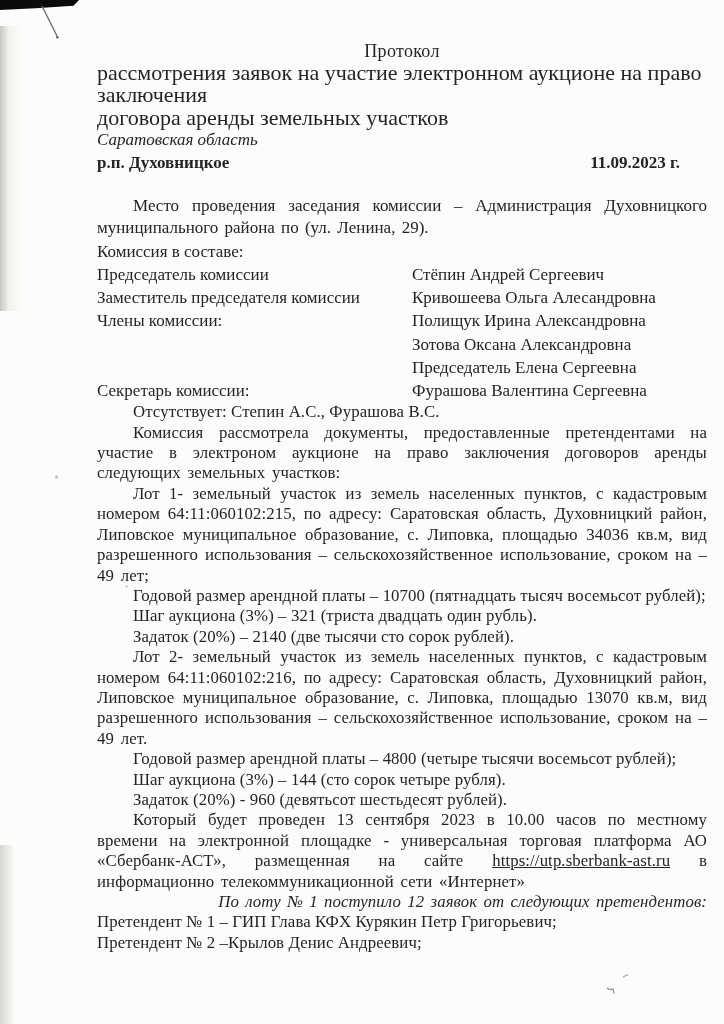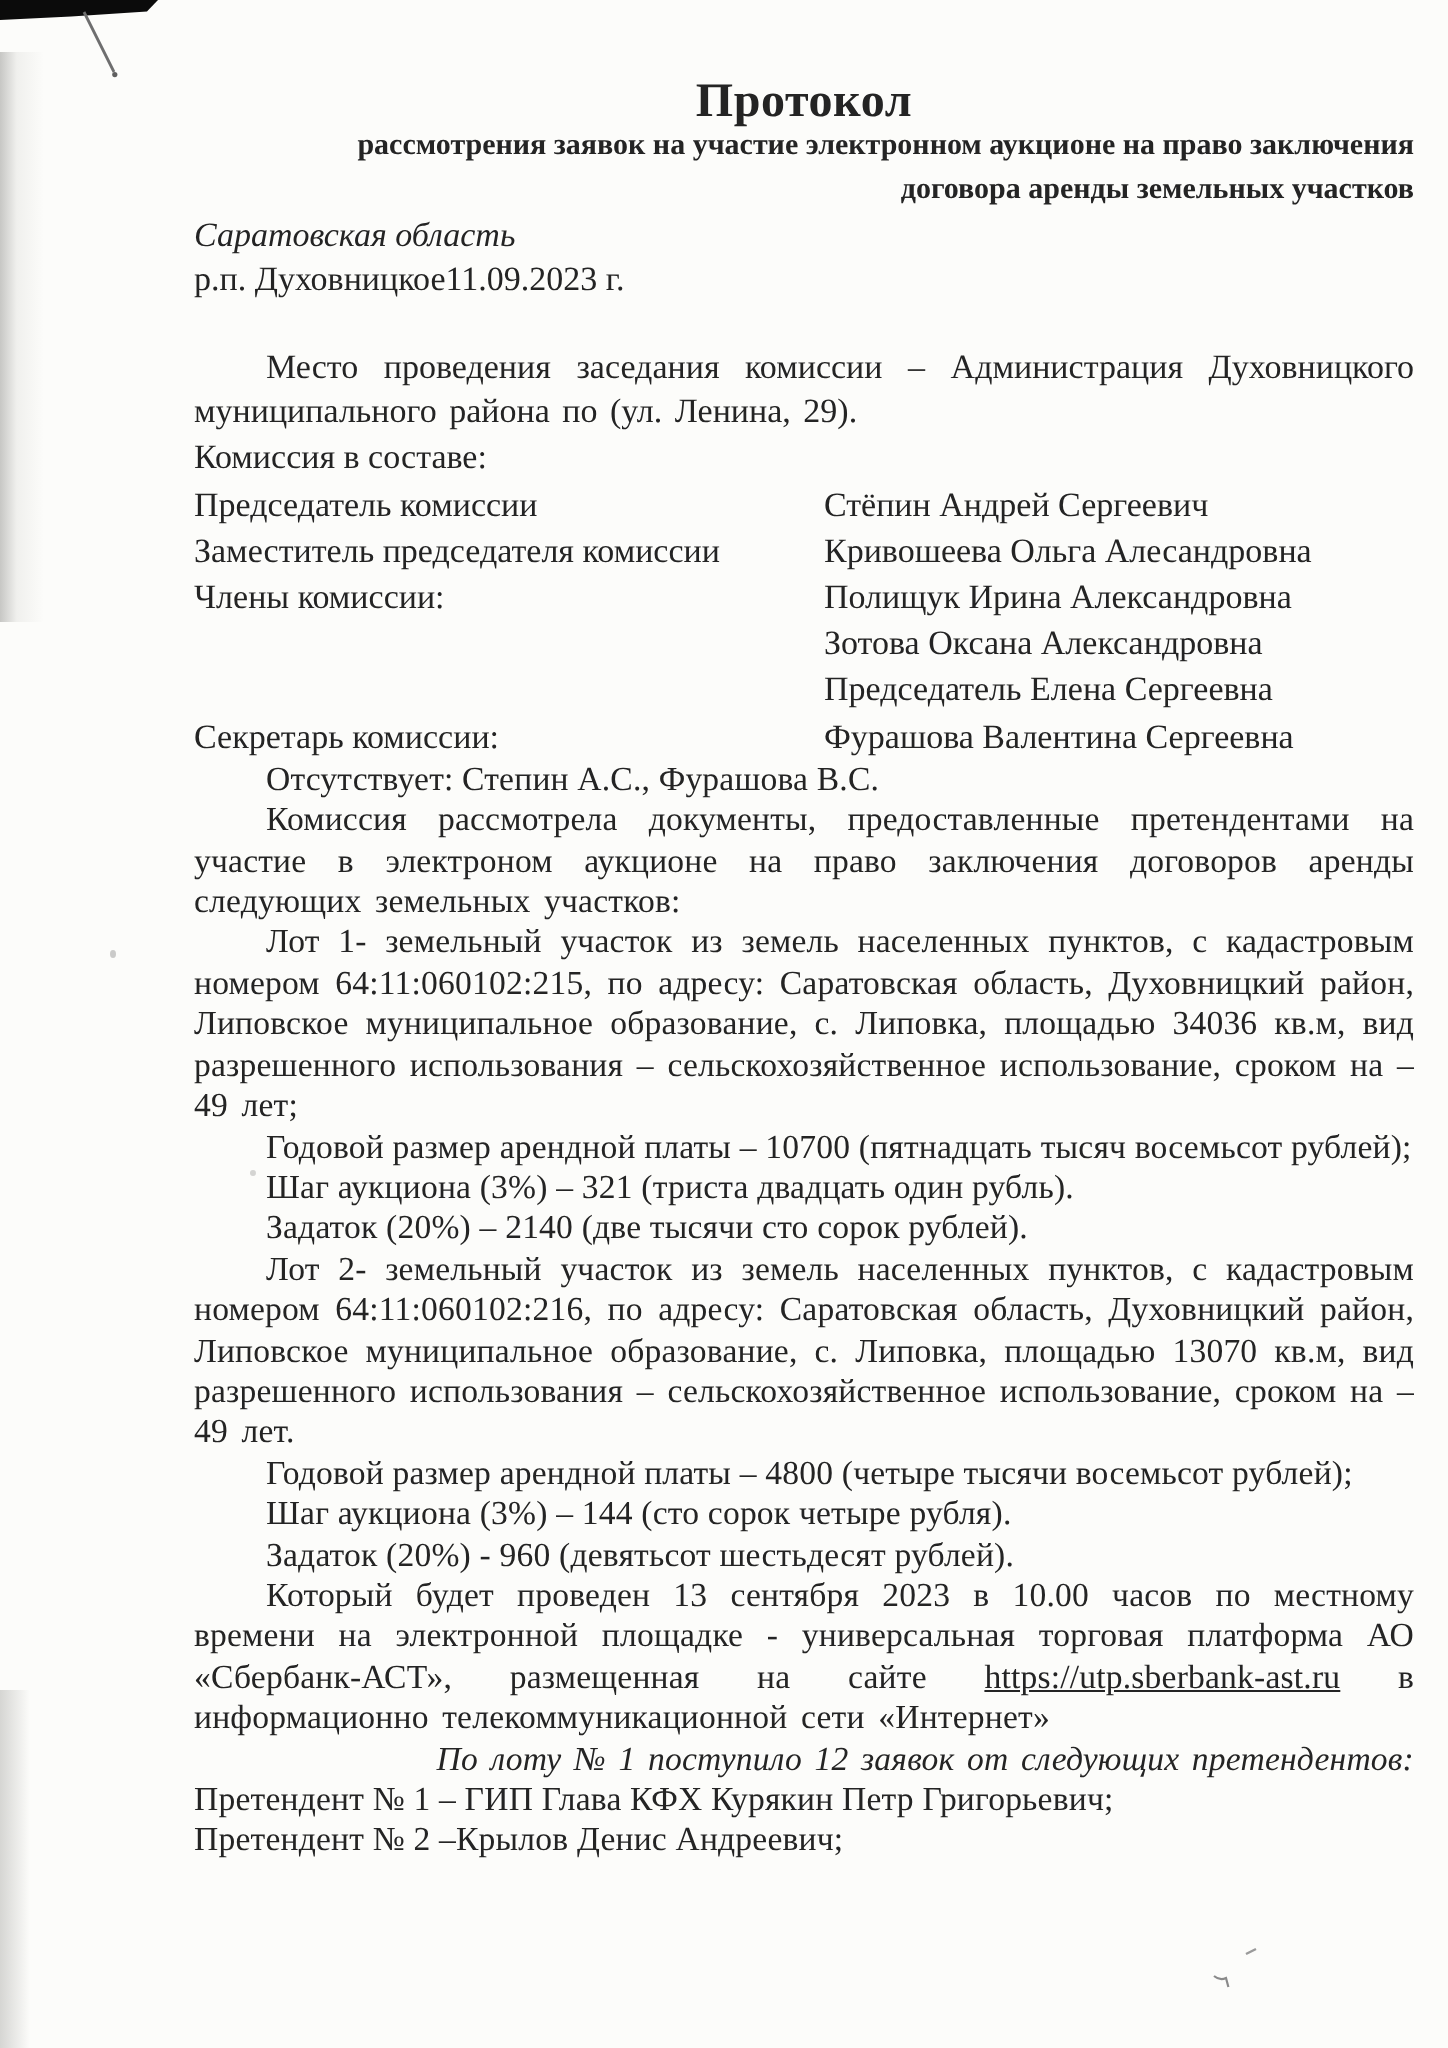--- a/index.html
+++ b/index.html
@@ -11,28 +11,28 @@
   }
   .page {
     position:relative; width:724px; height:1024px;
     background:#fcfcfa;
   }
   .content {
     position:absolute; left:97px; top:40px; width:610px;
     color:#242424; font-size:17px;
   }
   .title {
-    font-size:24px; font-weight:700; text-align:center;
+    font-size:18px; font-weight:400; text-align:center;
     line-height:22px; letter-spacing:.3px; margin:0;
   }
-  .subtitle-line { font-size:15px; text-align:right; line-height:22.4px;font-weight:bold; }
+  .subtitle-line { font-size:22px; text-align:left; line-height:22.4px; }
   .region { line-height:22.4px;font-style:italic; }
   .settle-row {
-    display:flex; 
-    padding-right:27px; line-height:22.4px;
+    display:flex; justify-content:space-between;
+    padding-right:27px; line-height:22.4px;font-weight:bold;
   }
   .venue {
     margin:21px 0 0 0; text-indent:36px; text-align:justify;
     line-height:22.4px; word-spacing:2px;
   }
   .commission { line-height:23.2px; }
   .c-heading { }
   .c-row { display:flex; }
   .c-role { flex:0 0 315px; }
   .c-names { flex:1; }

